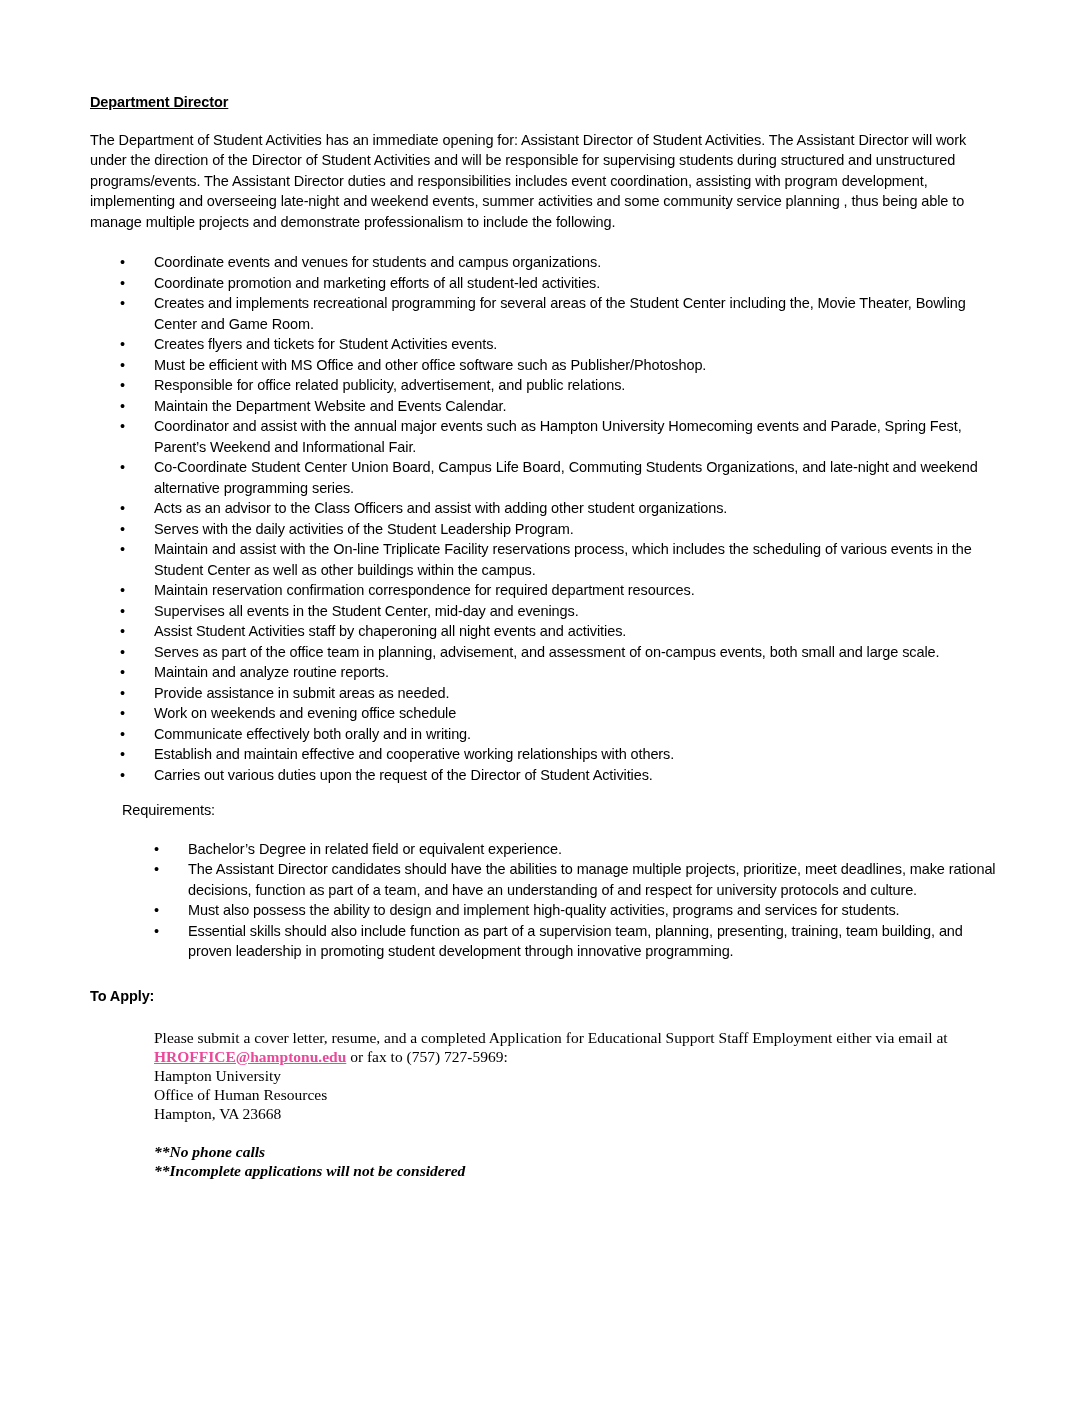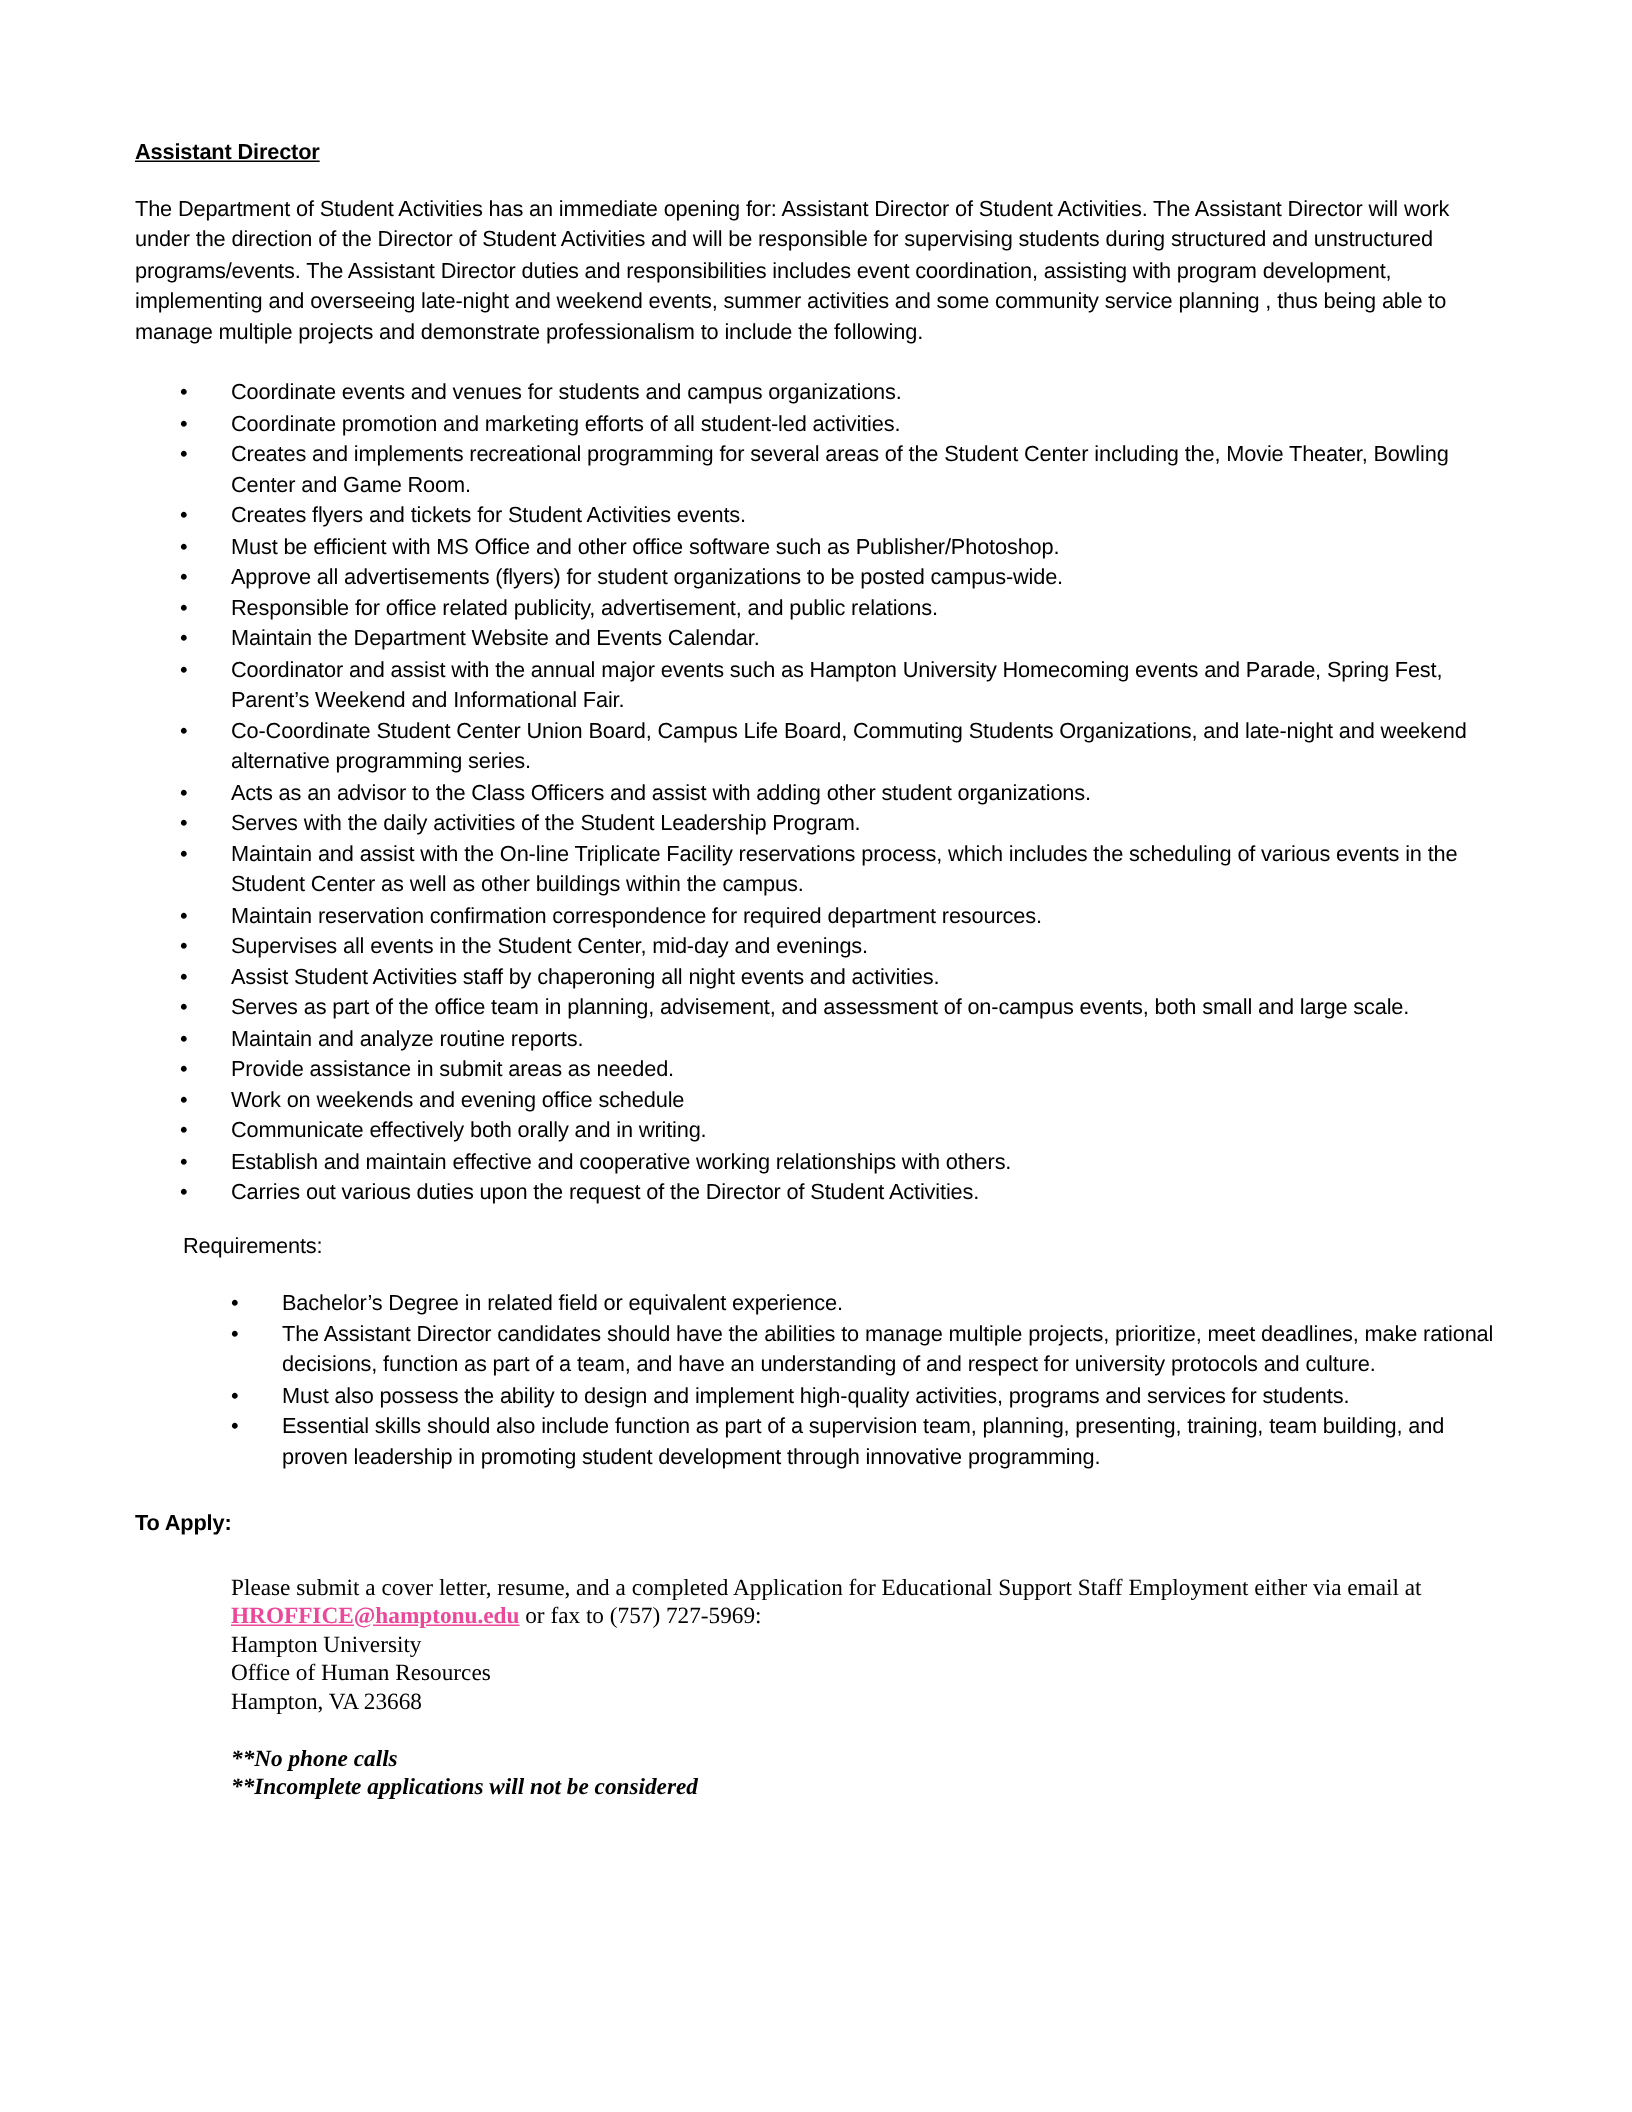--- a/index.html
+++ b/index.html
@@ -56,31 +56,30 @@
   .apply-par { margin: 0; }
   .email-link { font-weight: bold; text-decoration: underline; }
   .address { margin: 0; }
   .notes { margin-top: 19px; font-weight: bold; font-style: italic; }
 </style>
 </head>
 <body>
 
 <div class="page">
 
-  <h1 class="title">Assistant Director</h1>
+  <h1 class="title">Department Director</h1>
 
   <p class="intro">The Department of Student Activities has an immediate opening for: Assistant Director of Student Activities. The Assistant Director will work under the direction of the Director of Student Activities and will be responsible for supervising students during structured and unstructured programs/events.  The Assistant Director duties and responsibilities includes event coordination, assisting with program development, implementing and overseeing late-night and weekend events, summer activities and some community service planning , thus being able to manage multiple projects and demonstrate professionalism to include the following.</p>
 
   <ul class="duties">
       <li>Coordinate events and venues for students and campus organizations.</li>
       <li>Coordinate promotion and marketing efforts of all student-led activities.</li>
       <li>Creates and implements recreational programming for several areas of the Student Center including the, Movie Theater, Bowling Center and Game Room.</li>
       <li>Creates flyers and tickets for Student Activities events.</li>
       <li>Must be efficient with MS Office and other office software such as Publisher/Photoshop.</li>
-      <li>Approve all advertisements (flyers) for student organizations to be posted campus-wide.</li>
       <li>Responsible for office related publicity, advertisement, and public relations.</li>
       <li>Maintain the Department Website and Events Calendar.</li>
       <li>Coordinator and assist with the annual major events such as Hampton University Homecoming events and Parade, Spring Fest, Parent’s Weekend and Informational Fair.</li>
       <li>Co-Coordinate Student Center Union Board, Campus Life Board, Commuting Students Organizations, and late-night and weekend alternative programming series.</li>
       <li>Acts as an advisor to the Class Officers and assist with adding other student organizations.</li>
       <li>Serves with the daily activities of the Student Leadership Program.</li>
       <li>Maintain and assist with the On-line Triplicate Facility reservations process, which includes the scheduling of various events in the Student Center as well as other buildings within the campus.</li>
       <li>Maintain reservation confirmation correspondence for required department resources.</li>
       <li>Supervises all events in the Student Center, mid-day and evenings.</li>
       <li>Assist Student Activities staff by chaperoning all night events and activities.</li>

